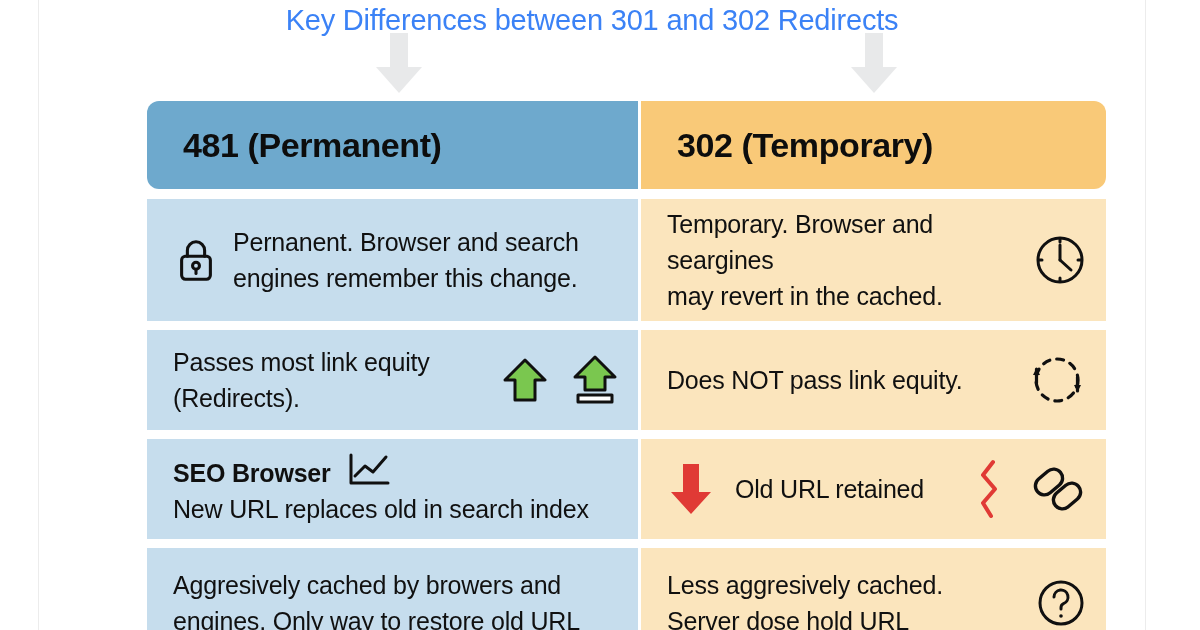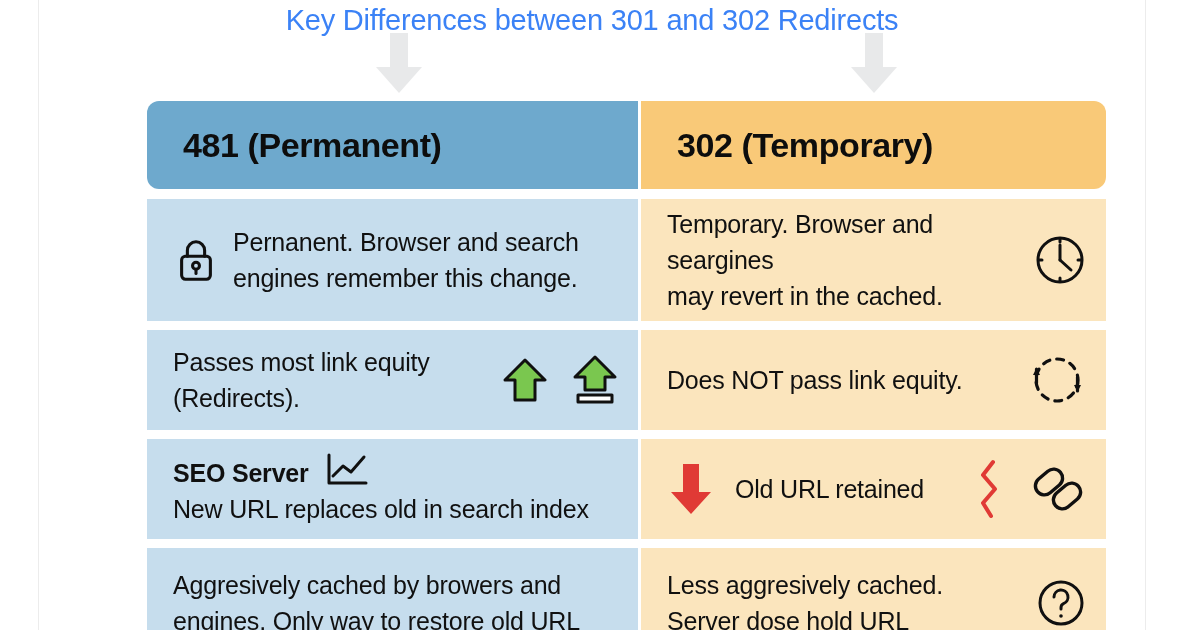--- a/index.html
+++ b/index.html
@@ -273,21 +273,21 @@
           </span>
         </div>
       </div>
     </div>
 
     <div class="table-row body-row row-3">
       <div class="cell cell-left">
         <div class="cell-inner">
           <span class="cell-text text-flex">
             <span class="sub-line">
-              <span class="bold-head">SEO Server</span>
+              <span class="bold-head">SEO Browser</span>
               <span class="inline-icon">
                 <svg class="icon-chart" viewBox="0 0 44 36" fill="none" stroke="#101010" stroke-width="3" stroke-linecap="round" stroke-linejoin="round">
                   <path d="M4 3 V31 H41"></path>
                   <path d="M8 24 L18 14 L26 20 L39 5"></path>
                 </svg>
               </span>
             </span>
             <span class="sub-line">New URL replaces old in search index</span>
           </span>
         </div>

